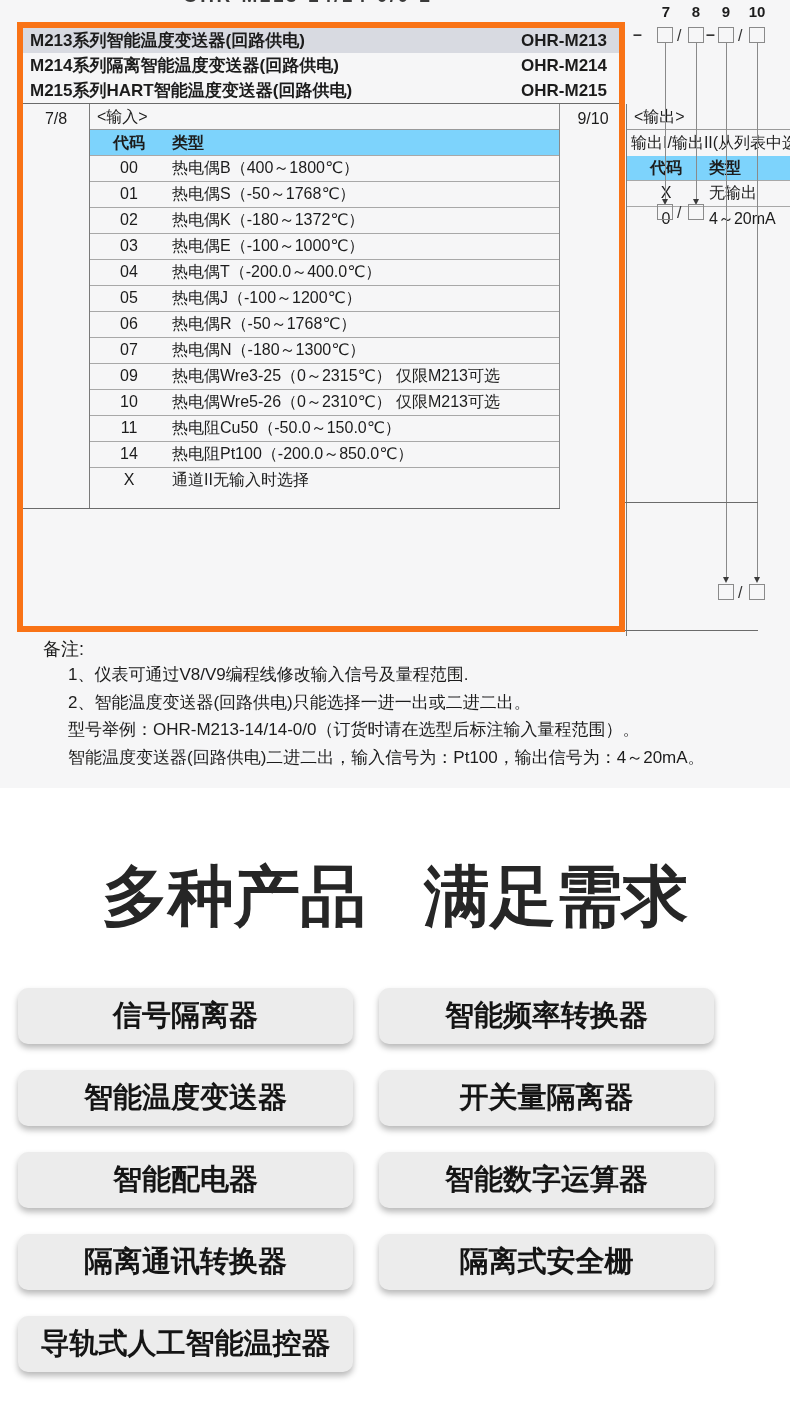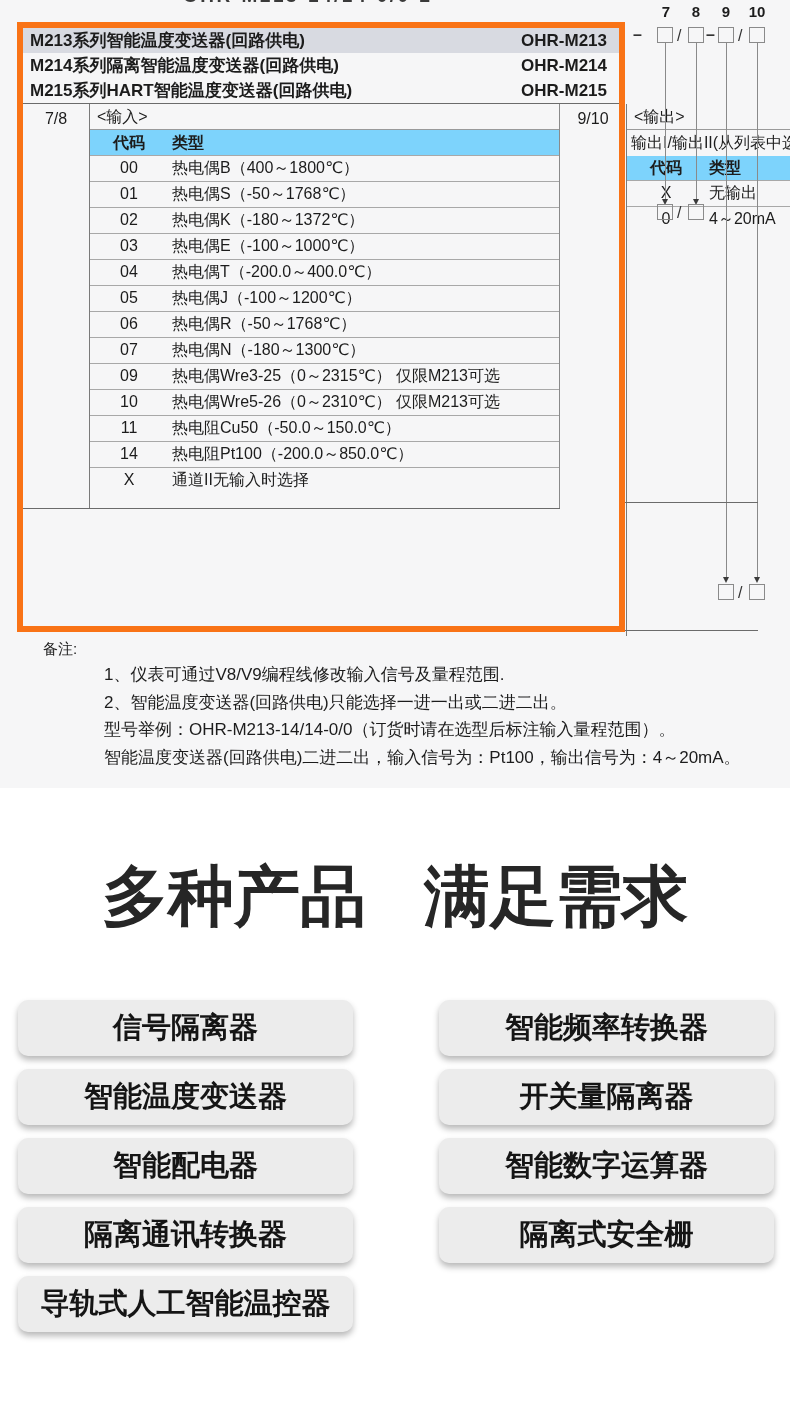--- a/index.html
+++ b/index.html
@@ -37,29 +37,29 @@
   
   .dg-num{position:absolute;top:3px;width:20px;text-align:center;font-size:15px;font-weight:bold;}
   .dg-box{position:absolute;width:16px;height:16px;border:1px solid #8a8a8a;box-sizing:border-box;}
   .dg-sep{position:absolute;font-size:16px;color:#333;}
   .dg-line{position:absolute;width:1px;background:#8a8a8a;}
   .dg-arrow{position:absolute;width:0;height:0;border-left:3.5px solid transparent;border-right:3.5px solid transparent;border-top:6px solid #3a3a3a;}
   .ext{position:absolute;height:1px;background:#6b6b6b;}
 
   
   .notes{position:absolute;left:43px;top:637px;}
-  .notes-head{font-size:15px;line-height:24px;}
+  .notes-head{font-size:18px;line-height:24px;}
   .note-lines{margin-left:25px;font-size:17px;}
-  .note-line{line-height:27.5px;white-space:nowrap;margin-left:36px;}
+  .note-line{line-height:27.5px;white-space:nowrap;}
 
   
   .bottom{position:absolute;left:0;top:788px;width:790px;height:616px;background:#ffffff;}
   .heading{position:absolute;left:0;top:64px;width:790px;text-align:center;font-size:66px;font-weight:bold;color:#262626;white-space:nowrap;}
   .heading-gap{display:inline-block;width:58px;}
-  .btns{position:absolute;left:18px;top:212px;display:grid;grid-template-columns:335px 335px;column-gap:86px;row-gap:13px;}
+  .btns{position:absolute;left:18px;top:200px;display:grid;grid-template-columns:335px 335px;column-gap:86px;row-gap:13px;gap:26px;}
   .btn{height:56px;background:#ececec;border-radius:10px;box-shadow:0 4px 6px rgba(0,0,0,0.28);
        display:flex;align-items:center;justify-content:center;
        font-size:29px;font-weight:bold;color:#151515;cursor:pointer;}
 </style>
 </head>
 <body>
 
 <div class="top">
 
   <div class="clipped">OHR-M213-14/14-0/0-2</div>

